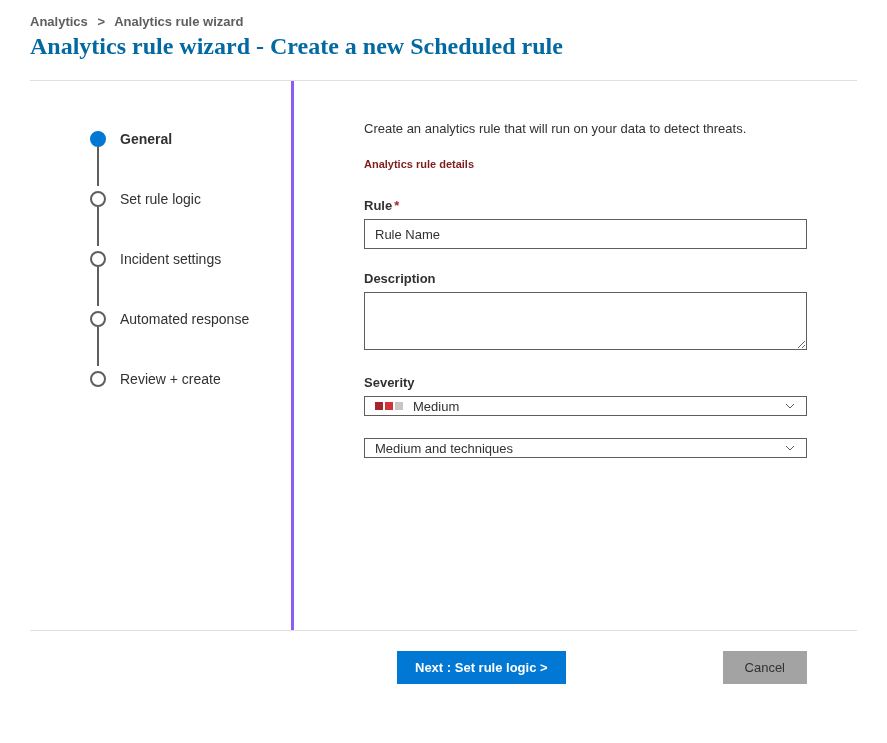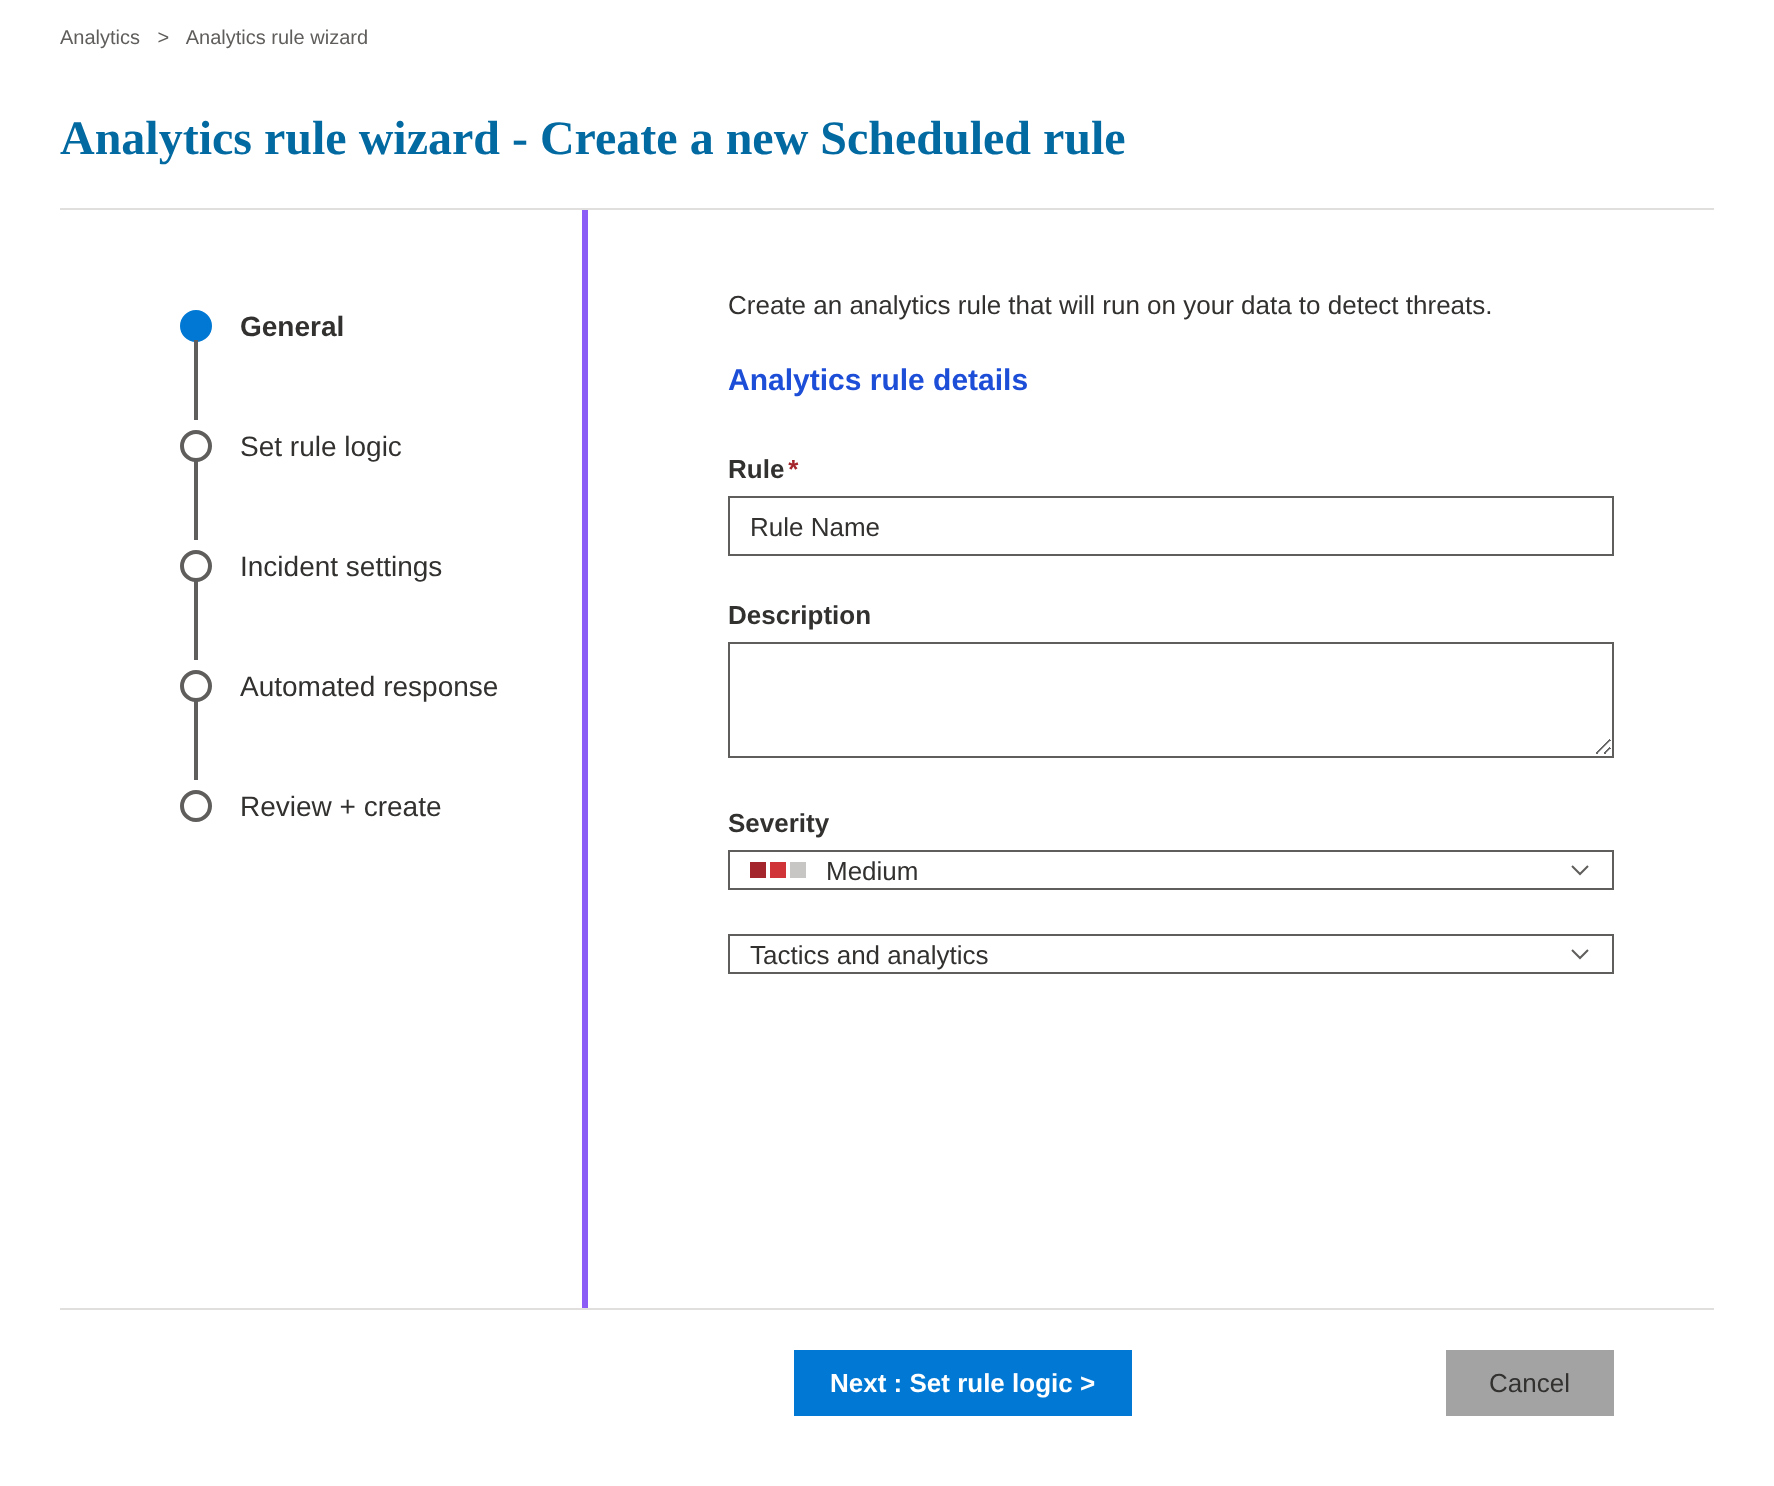--- a/index.html
+++ b/index.html
@@ -12,23 +12,24 @@
       font-size: 14px;
       color: #323130;
       background: #fff;
       width: 887px;
       height: 743px;
     }
     .container {
       padding: 14px 30px 0 30px;
     }
     .breadcrumb {
-      font-size: 10px;
+      font-size: 13px;
       color: #605e5c;
-      margin-bottom: 32px;
+      margin-bottom: 4px;
+      font-weight: bold;
     }
     .breadcrumb-link {
       color: #605e5c;
     }
     .breadcrumb-sep {
       margin: 0 6px;
       color: #605e5c;
     }
     .breadcrumb-current {
       color: #605e5c;
@@ -98,23 +99,23 @@
     .main-content {
       flex: 1;
       padding: 40px 50px 20px 70px;
     }
     .intro-text {
       font-size: 13px;
       color: #323130;
       margin-bottom: 22px;
     }
     .section-title {
-      font-size: 15px;
-      font-weight: 600;
-      color: #1d4ed8;
+      font-size: 11px;
+      font-weight: 600;
+      color: #7f1d1d;
       margin-bottom: 28px;
     }
     .form-group {
       margin-bottom: 22px;
     }
     .form-label {
       display: block;
       font-size: 13px;
       font-weight: 600;
       color: #323130;
@@ -304,21 +305,21 @@
           </div>
           <svg class="chevron-down" viewBox="0 0 12 12">
               <path d="M2 4 L6 8 L10 4" stroke="#605e5c" stroke-width="1" fill="none"></path>
             </svg>
         </div>
       </div>
 
       <div class="form-group form-group-spacer">
         <div class="dropdown">
           <div class="dropdown-content">
-            <span>Tactics and analytics</span>
+            <span>Medium and techniques</span>
           </div>
           <svg class="chevron-down" viewBox="0 0 12 12">
               <path d="M2 4 L6 8 L10 4" stroke="#605e5c" stroke-width="1" fill="none"></path>
             </svg>
         </div>
       </div>
 
     </div>
   </div>
 

